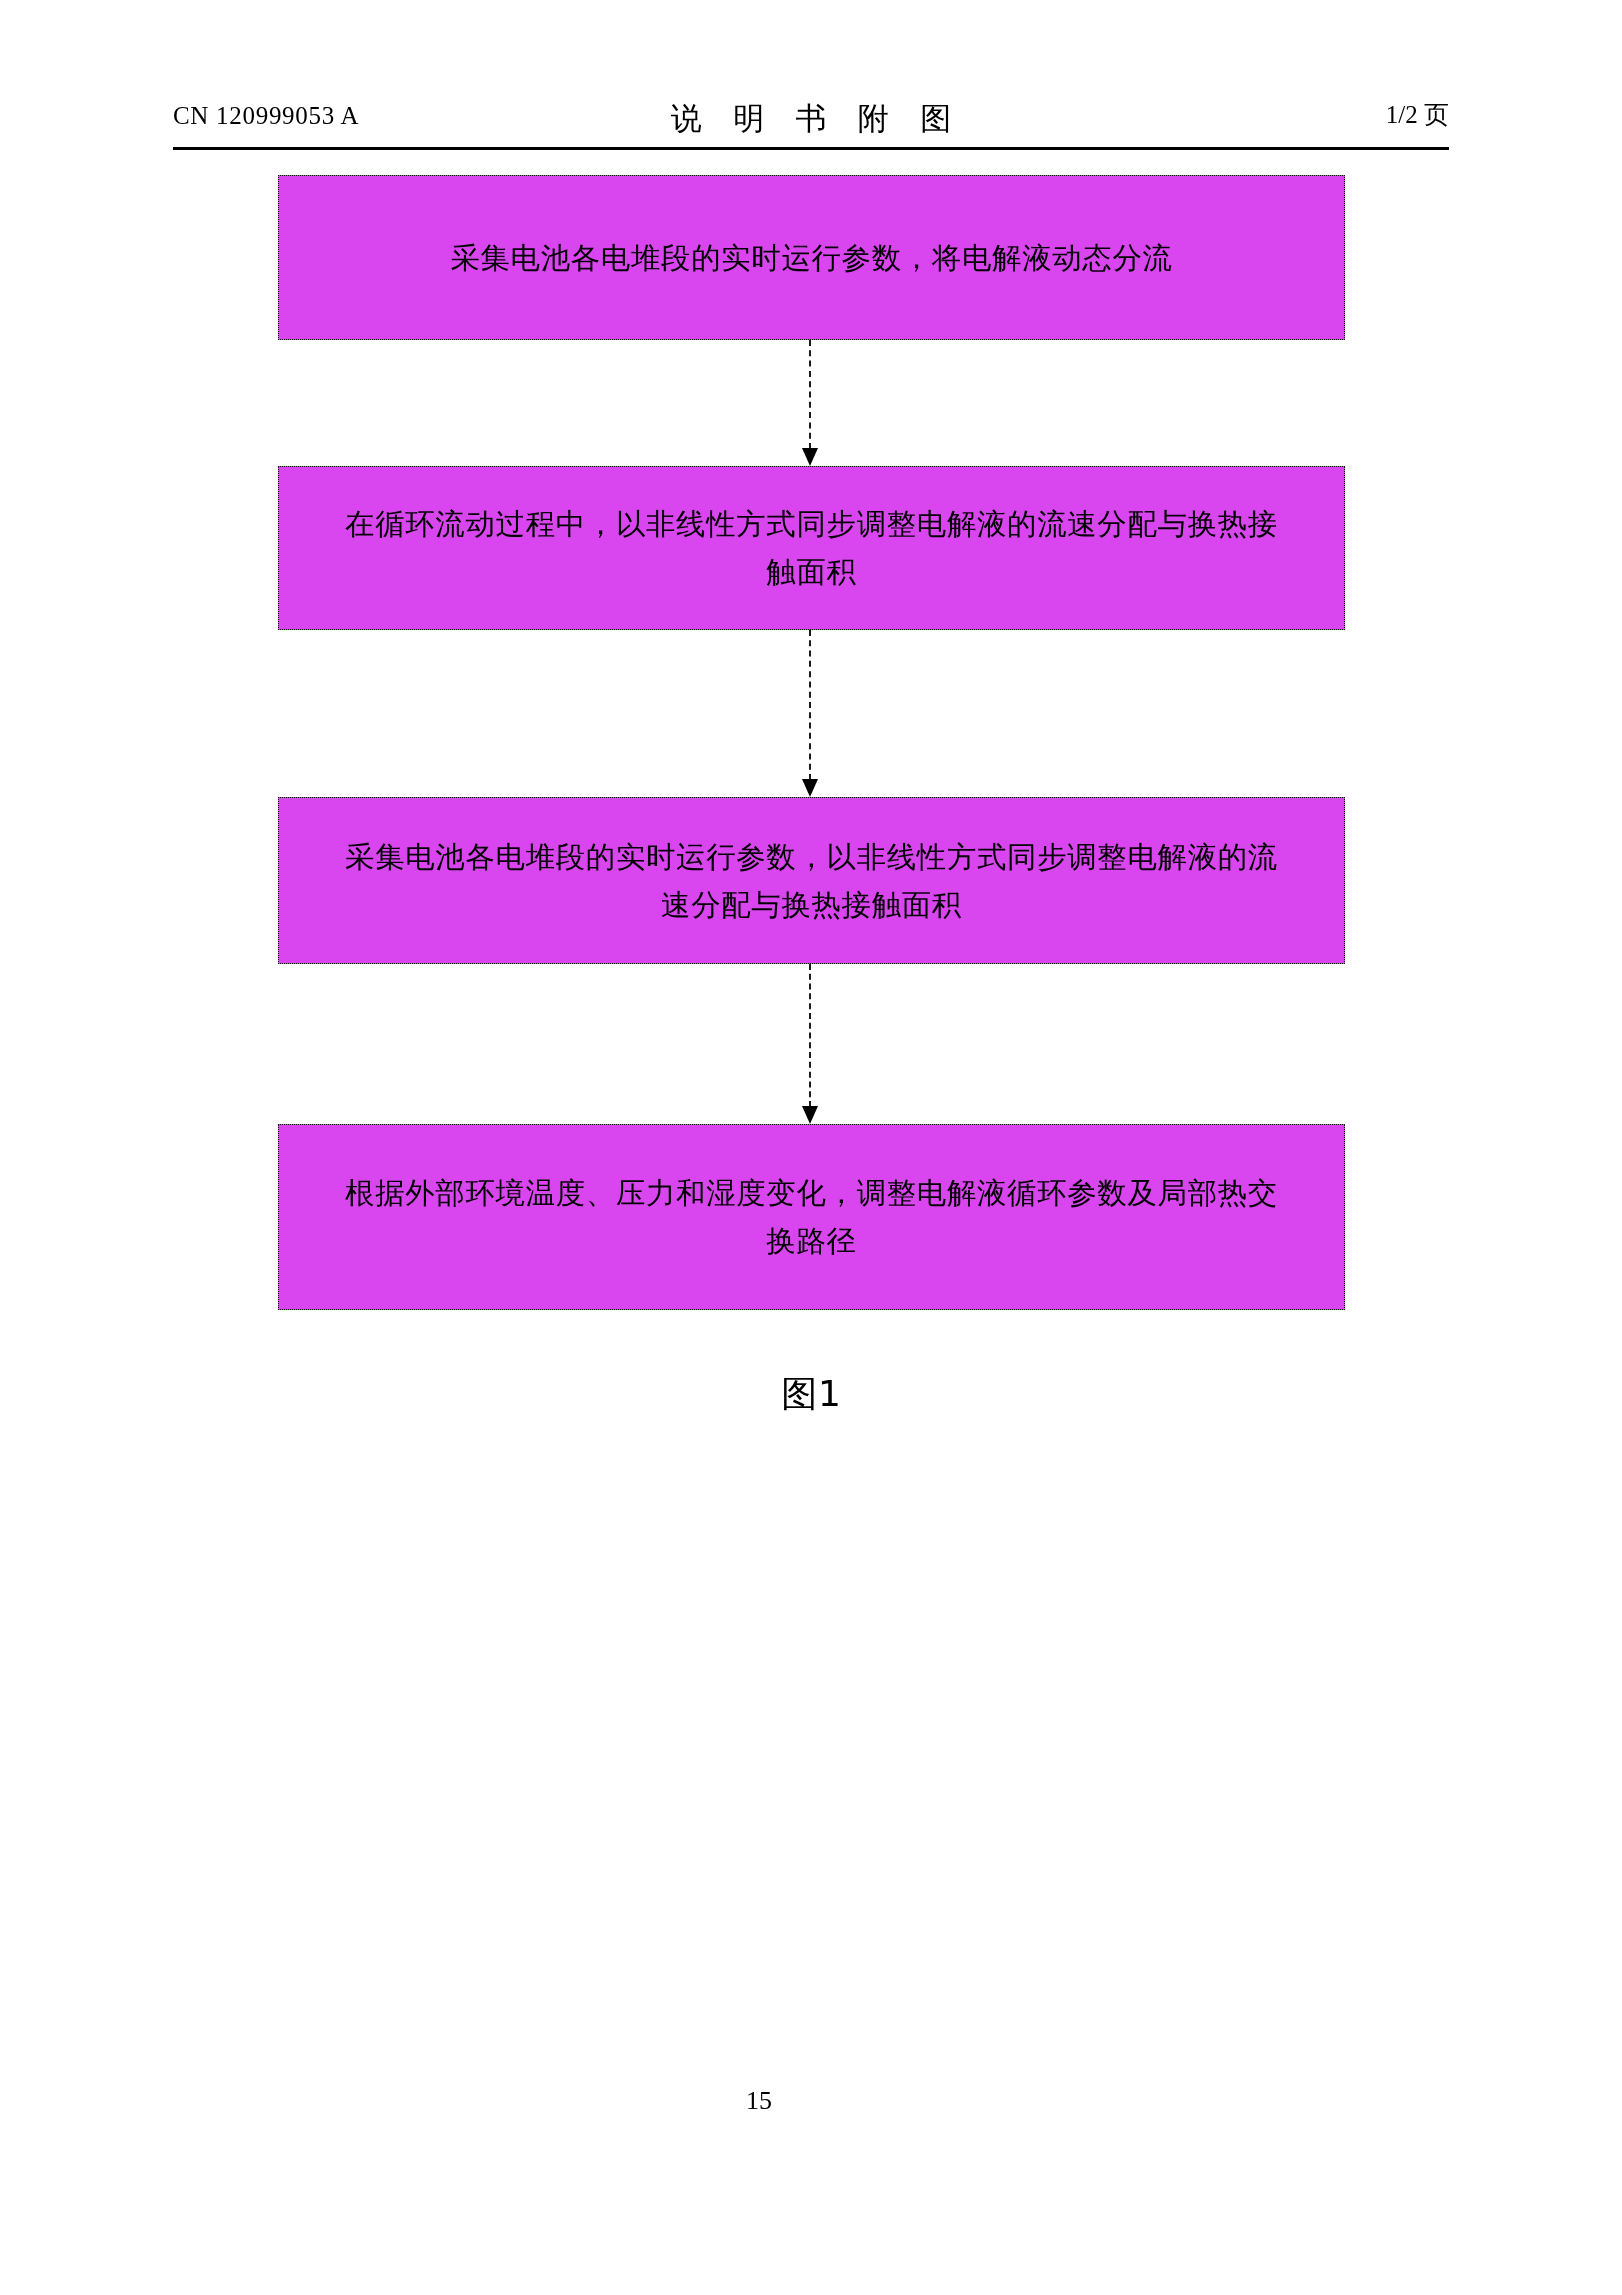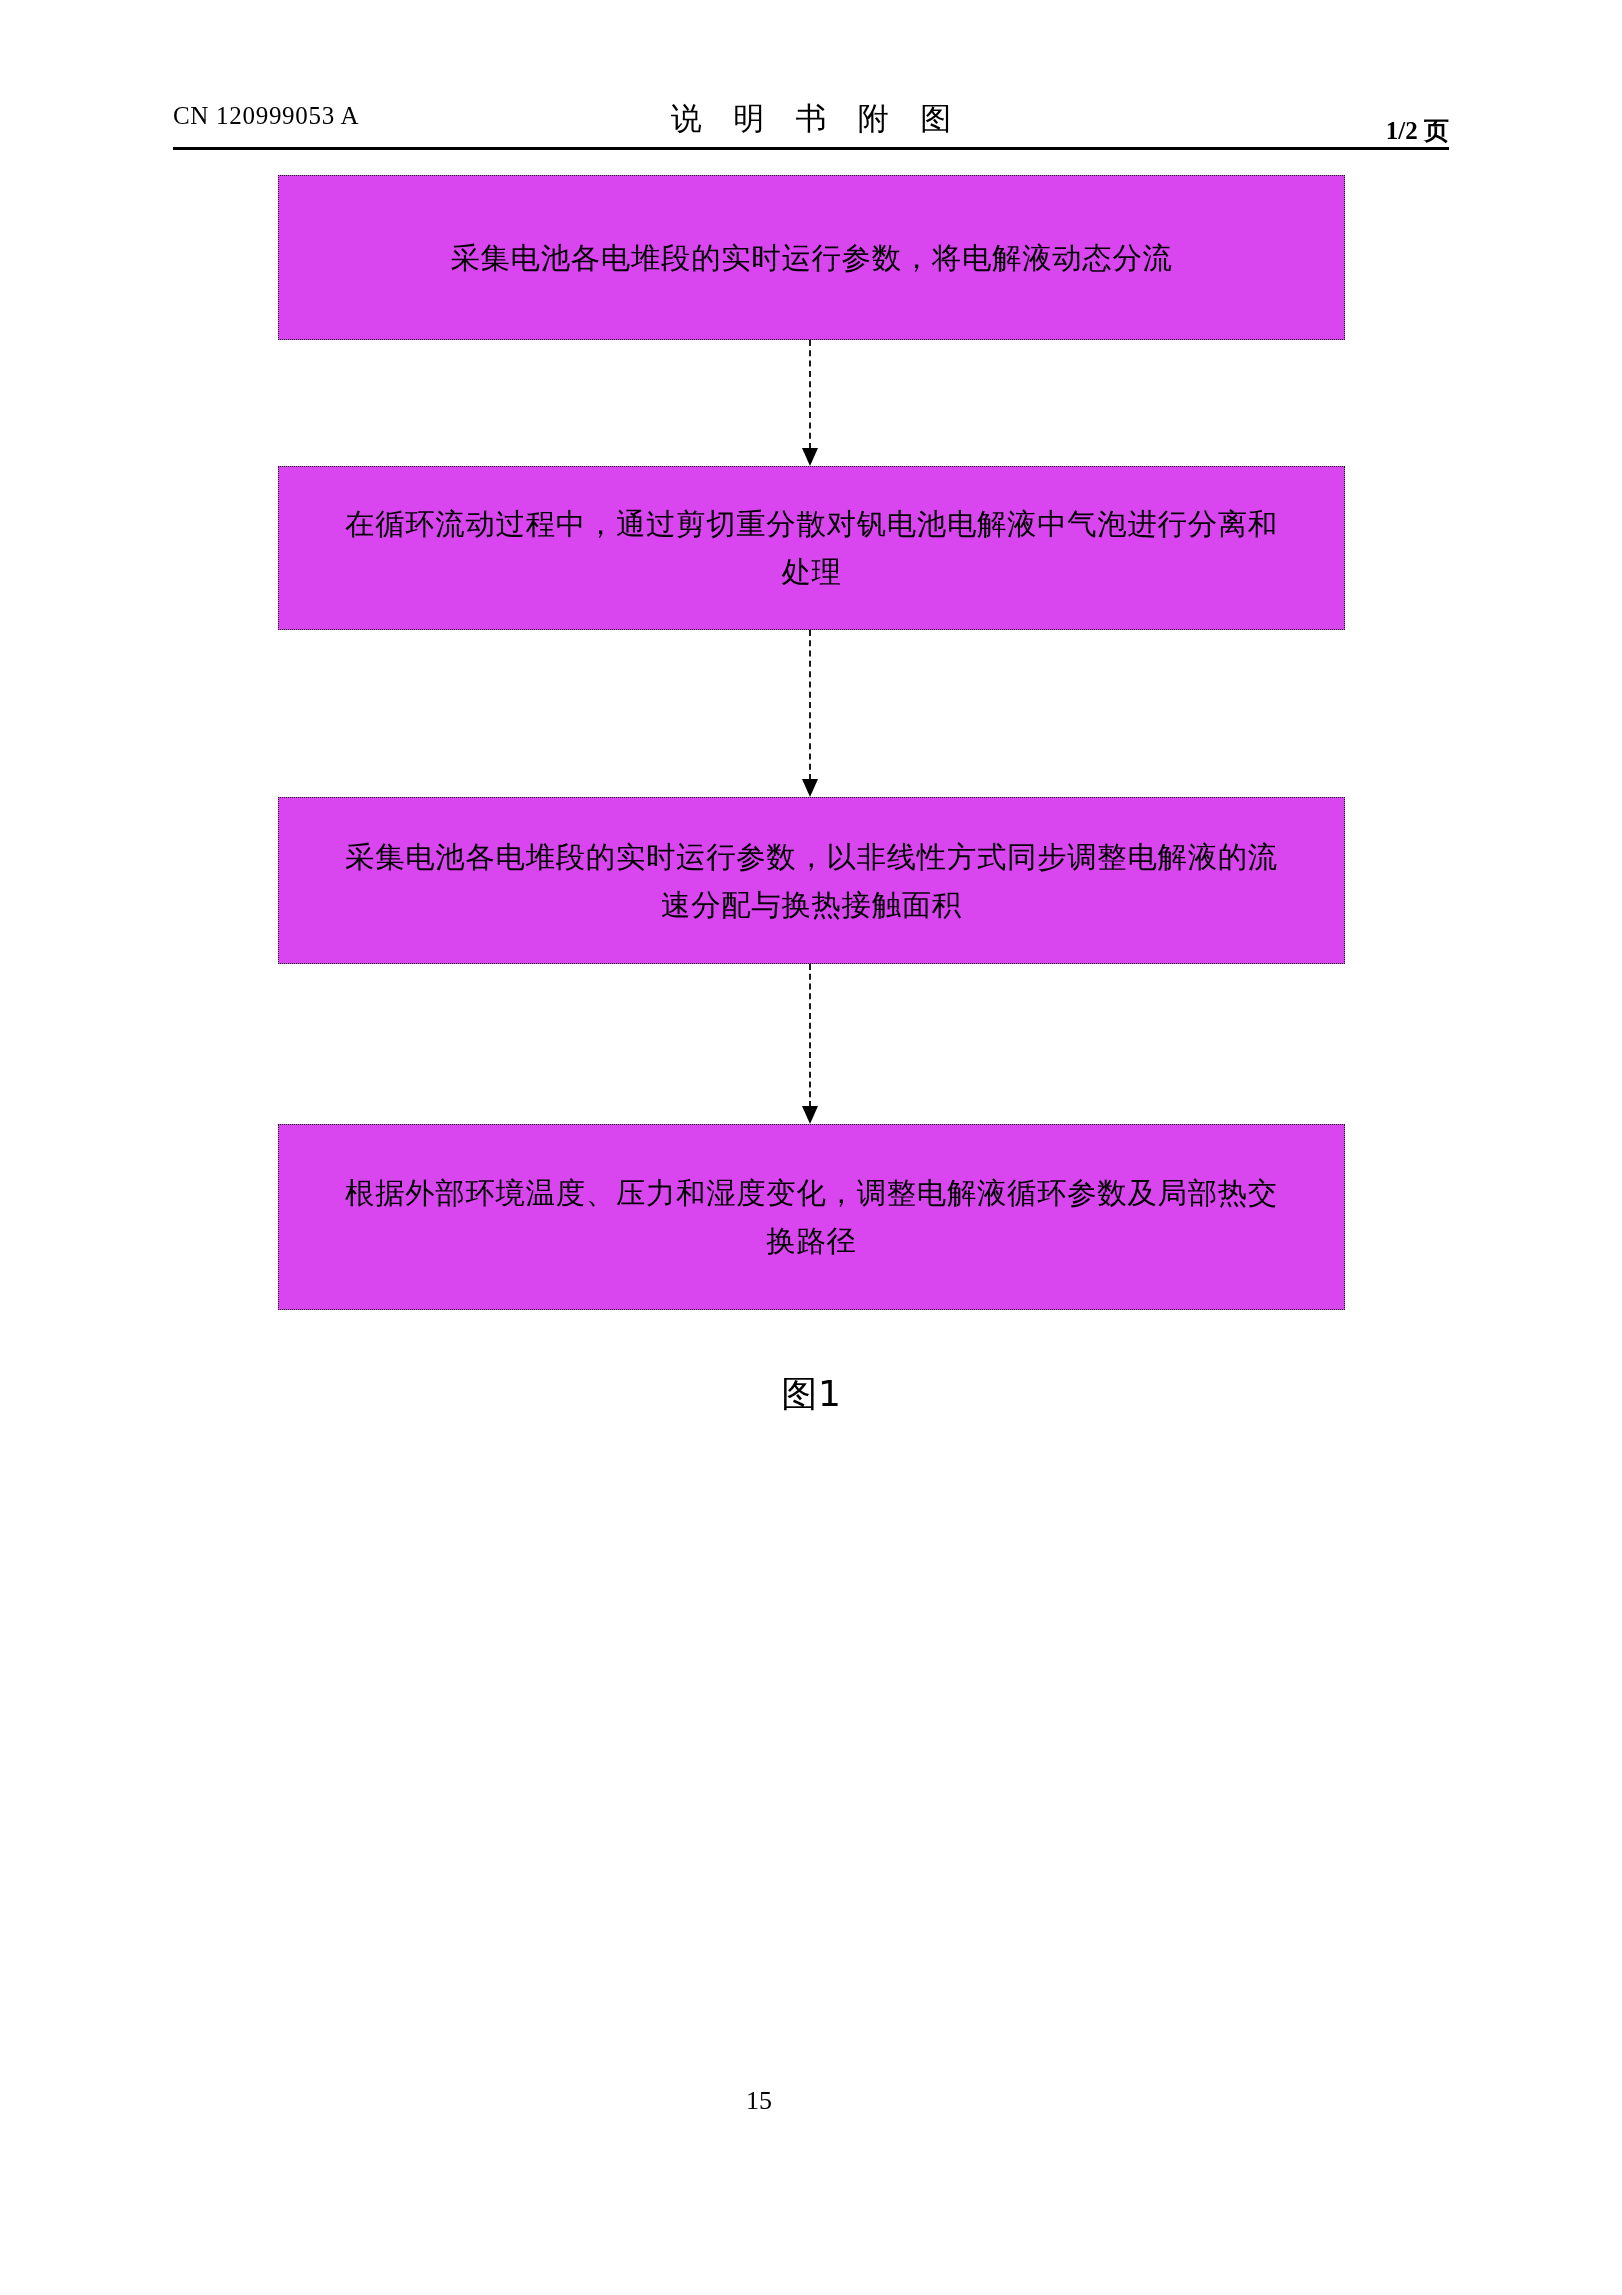--- a/index.html
+++ b/index.html
@@ -40,24 +40,23 @@
     text-align: center;
     font-size: 31px;
     font-weight: normal;
     letter-spacing: 11.8px;
     text-indent: 11.8px;
     white-space: nowrap;
   }
   #header-right {
     position: absolute;
     right: 0;
-    top: 16px;
+    top: 0;
     font-size: 25px;
     white-space: nowrap;
-    font-weight: bold;
   }
   #header-rule {
     position: absolute;
     left: 173px;
     top: 147px;
     width: 1276px;
     height: 3.3px;
     background: #000000;
   }
 
@@ -162,21 +161,21 @@
   <div id="flow-box-1" class="flow-box">
     <div class="flow-box-text">采集电池各电堆段的实时运行参数，将电解液动态分流</div>
   </div>
 
   <div id="connector-1-2" class="connector">
     <div class="stem"></div>
     <div class="head"></div>
   </div>
 
   <div id="flow-box-2" class="flow-box">
-    <div class="flow-box-text">在循环流动过程中，通过剪切重分散对钒电池电解液中气泡进行分离和处理</div>
+    <div class="flow-box-text">在循环流动过程中，以非线性方式同步调整电解液的流速分配与换热接触面积</div>
   </div>
 
   <div id="connector-2-3" class="connector">
     <div class="stem"></div>
     <div class="head"></div>
   </div>
 
   <div id="flow-box-3" class="flow-box">
     <div class="flow-box-text">采集电池各电堆段的实时运行参数，以非线性方式同步调整电解液的流速分配与换热接触面积</div>
   </div>

